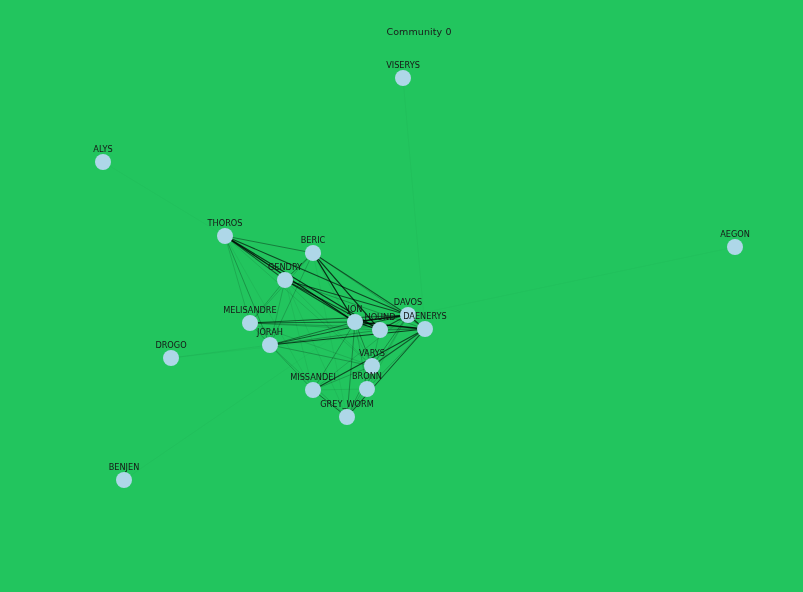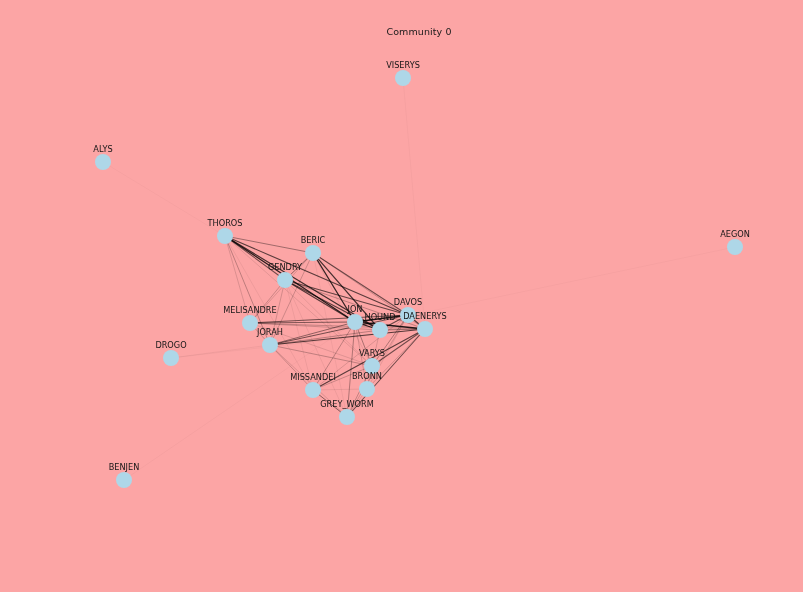--- a/index.html
+++ b/index.html
@@ -11,21 +11,21 @@
     width: 803px;
     height: 592px;
     font-family: "DejaVu Sans", sans-serif;
     overflow: hidden;
     position: relative;
   }
   #graph-figure {
     position: relative;
     width: 803px;
     height: 592px;
-    background: #fca5a5;
+    background: #22c55e;
   }
   #graph-title {
     position: absolute;
     left: 0;
     top: 26px;
     width: 803px;
     text-align: center;
     font-size: 9.5px;
     color: #1a1a1a;
     font-family: "DejaVu Sans", sans-serif;

